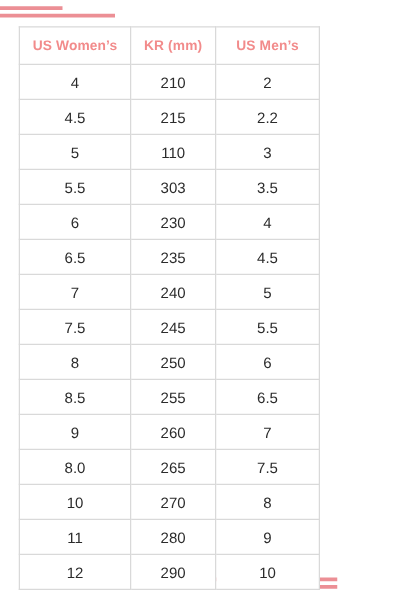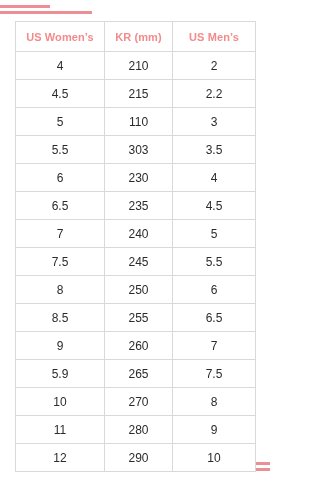--- a/index.html
+++ b/index.html
@@ -137,21 +137,21 @@
           <td>8.5</td>
           <td>255</td>
           <td>6.5</td>
         </tr>
         <tr>
           <td>9</td>
           <td>260</td>
           <td>7</td>
         </tr>
         <tr>
-          <td>5.9</td>
+          <td>8.0</td>
           <td>265</td>
           <td>7.5</td>
         </tr>
         <tr>
           <td>10</td>
           <td>270</td>
           <td>8</td>
         </tr>
         <tr>
           <td>11</td>

